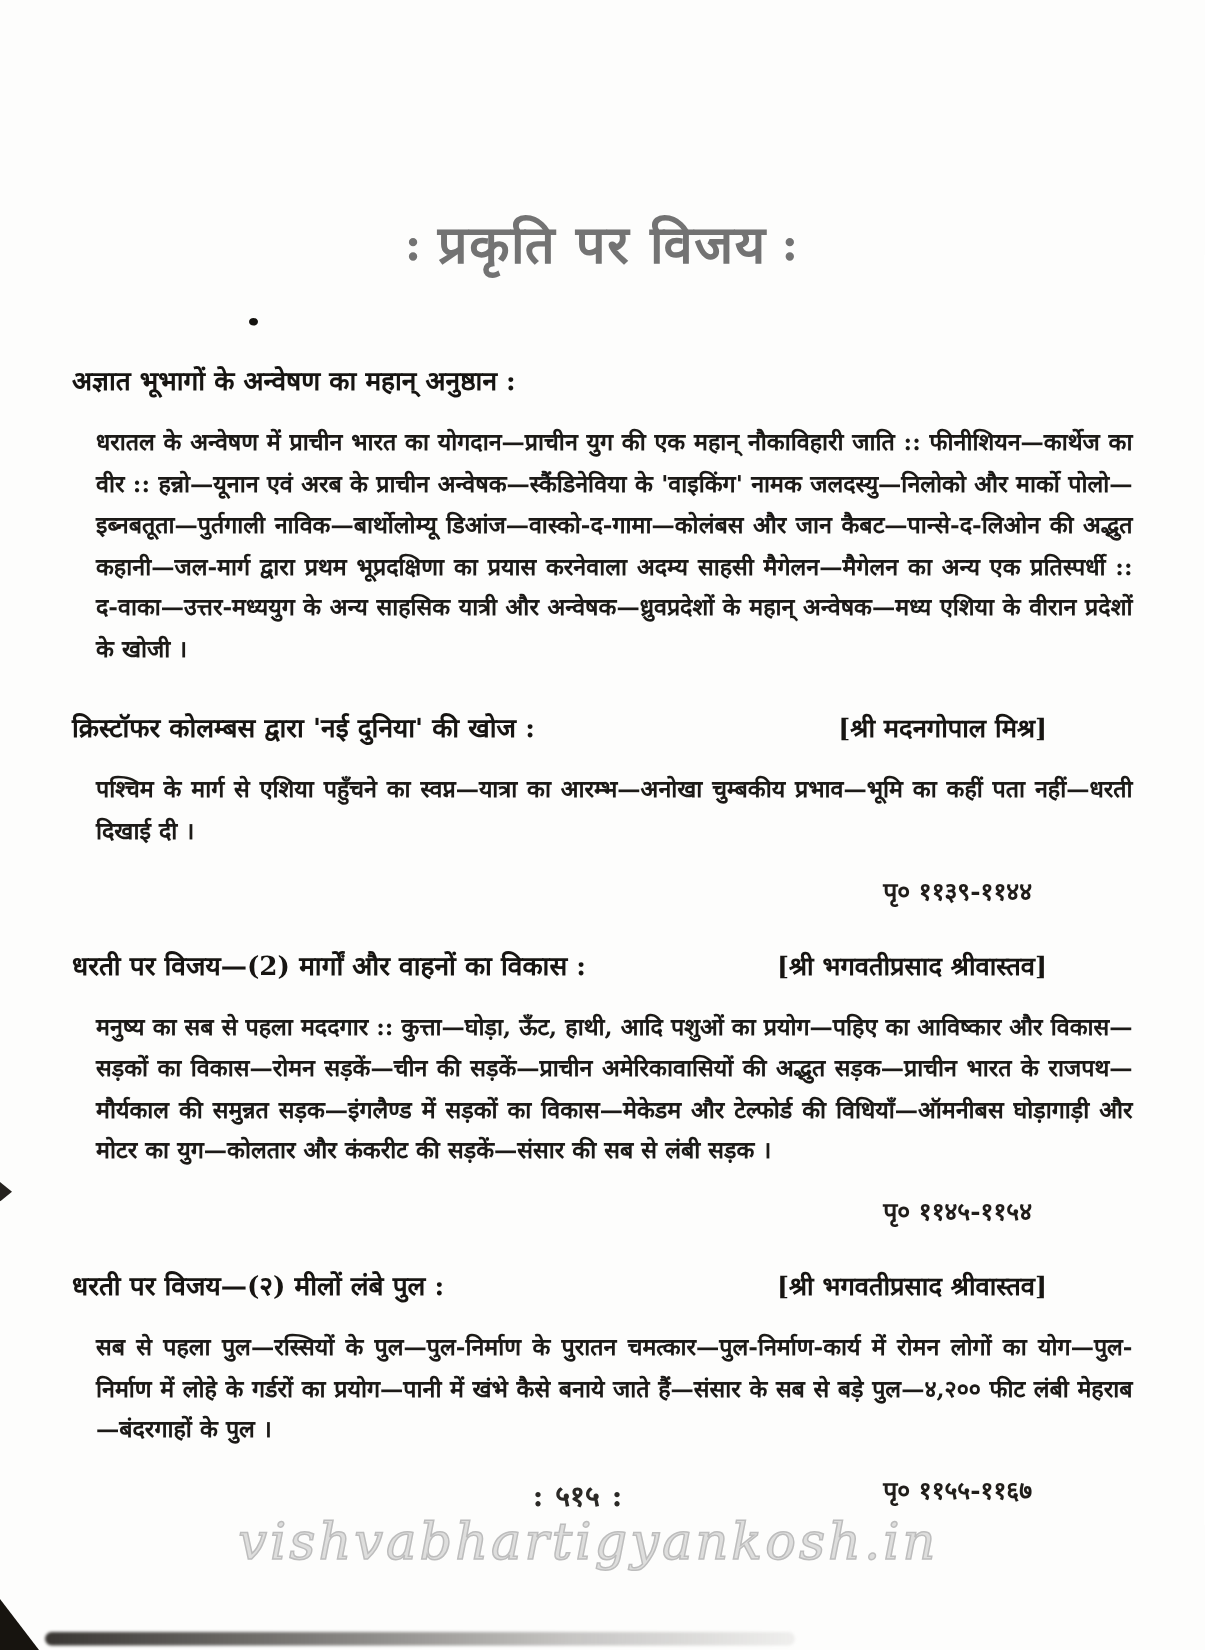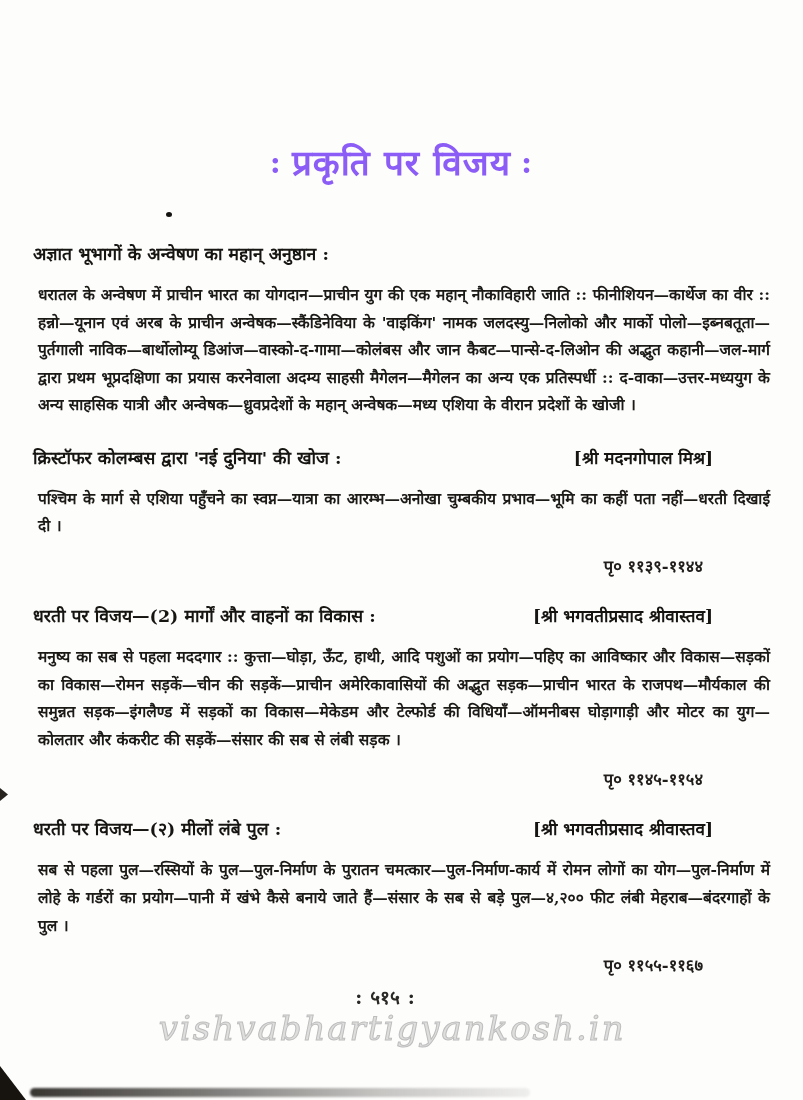--- a/index.html
+++ b/index.html
@@ -15,50 +15,50 @@
     background: #fdfdfc;
     overflow: hidden;
   }
   
   .title-row {
     padding-top: 138px;
     text-align: center;
     font-size: 35px;
     font-weight: 700;
     letter-spacing: 1px;
-    color: #8b5cf6;
+    color: #737373;
   }
   .title-ornament {
     font-weight: 700;
     padding: 0 10px;
     font-size: 30px;
     vertical-align: 2px;
   }
   
   .content {
-    padding: 0 33px;
+    padding: 0 48px;
   }
   .section { margin-top: 0; }
   .section-head {
     display: flex;
     justify-content: space-between;
     align-items: baseline;
     font-size: 17.5px;
     font-weight: 700;
     color: #171512;
   }
   .section-head .author {
     font-weight: 700;
     font-size: 17px;
     padding-right: 57px;
     white-space: nowrap;
   }
   .section-summary {
     margin-top: 16px;
-    margin-left: 5px;
+    margin-left: 16px;
     text-align: justify;
     font-size: 15.5px;
     font-weight: 700;
     line-height: 1.78;
     color: #1c1a17;
   }
   .section-pages {
     margin-top: 14px;
     text-align: right;
     padding-right: 67px;

